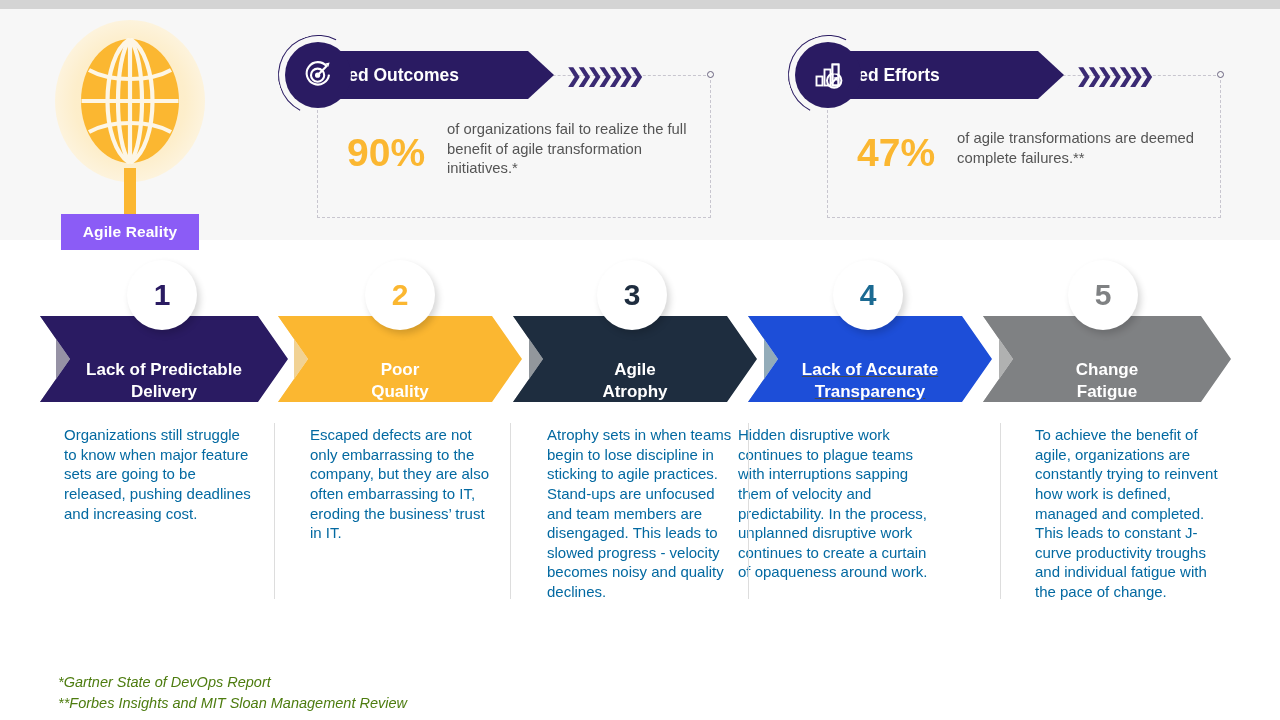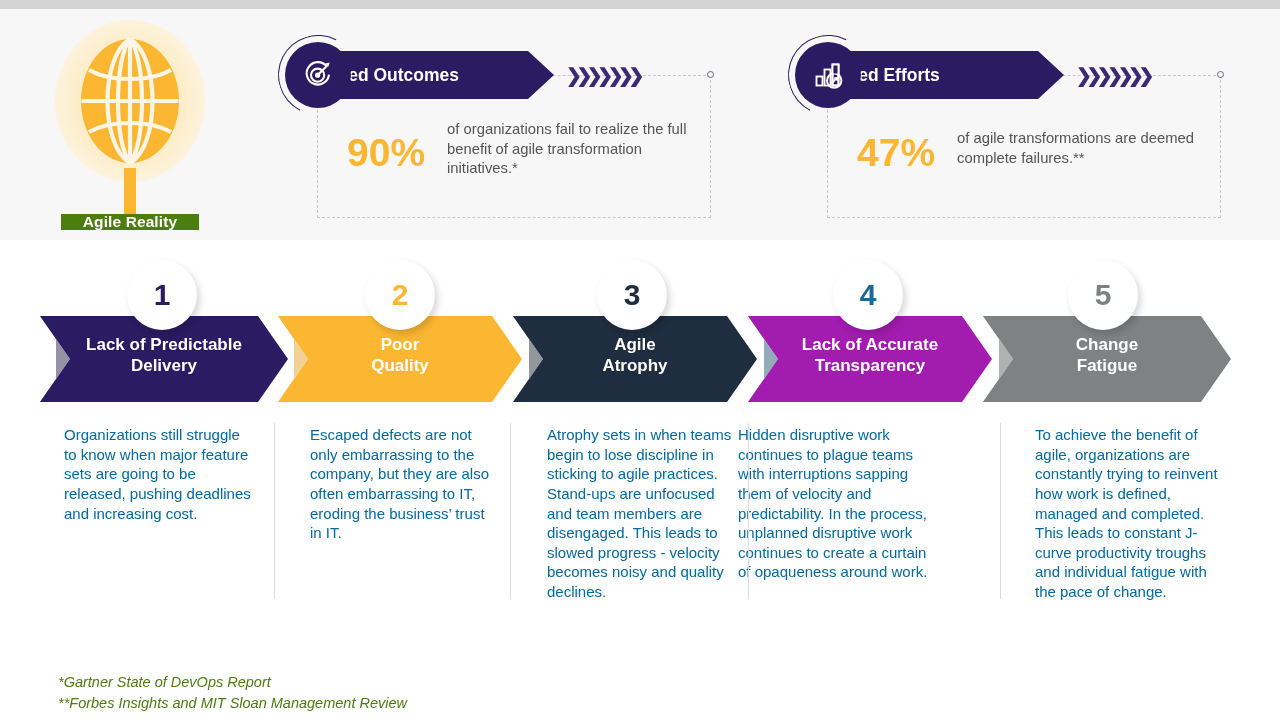--- a/index.html
+++ b/index.html
@@ -27,22 +27,22 @@
     border-radius:50%;
     background:radial-gradient(ellipse at 50% 50%, #fde9bd 0%, #fdeecb 52%, #fdf3dc 70%, rgba(253,244,224,0.35) 86%, rgba(255,255,255,0) 100%);
   }
   .globe-svg{ position:absolute; left:25px; top:18px; }
   .globe-stem{
     position:absolute; left:69px; top:148px; width:12px; height:48px;
     background:#fbb731;
   }
   .agile-badge{
     position:absolute; left:6px; top:194px;
-    width:138px; height:16px;
-    background:#4d7c0f;
+    width:138px; height:36px;
+    background:#8b5cf6;
     color:#ffffff;
     font-size:15.5px; font-weight:bold;
     display:flex; align-items:center; justify-content:center;
     letter-spacing:.1px;
   }
 
   
   .stat-card{ position:absolute; top:42px; }
   .stat-card.c1{ left:285px; width:430px; }
   .stat-card.c2{ left:795px; width:430px; }
@@ -105,21 +105,21 @@
     margin-left:22px; color:#545454; font-size:14.8px; line-height:1.32;
     max-width:265px;
   }
   .stat-row.r2 .stat-text{ margin-top:9px; }
 
   
   .chev-band{ position:absolute; left:0; top:316px; width:1280px; height:86px; }
   .chev{
     position:absolute; top:0; height:86px;
     clip-path:polygon(0 0, calc(100% - 30px) 0, 100% 50%, calc(100% - 30px) 100%, 0 100%, 30px 50%);
-    display:flex; align-items:flex-start; justify-content:center;
+    display:flex; align-items:flex-end; justify-content:center;
   }
   .chev-shadow{
     position:absolute; top:0; height:86px; width:40px;
     clip-path:polygon(0 0, 30px 50%, 0 100%, 16px 100%, 16px 0);
     opacity:.45;
   }
   .chev-label{
     color:#ffffff; font-size:17px; font-weight:bold;
     text-align:center; line-height:1.26; padding:0 18px;
     margin-top:18px; white-space:pre-line;
@@ -246,21 +246,21 @@
 Delivery</span>
   </div>
   <div class="chev" style="left:278px; width:244px; background:#fbb731;">
     <span class="chev-label">Poor
 Quality</span>
   </div>
   <div class="chev" style="left:513px; width:244px; background:#1e2d3f;">
     <span class="chev-label">Agile
 Atrophy</span>
   </div>
-  <div class="chev" style="left:748px; width:244px; background:#a21caf;">
+  <div class="chev" style="left:748px; width:244px; background:#1d4ed8;text-decoration:underline;">
     <span class="chev-label">Lack of Accurate
 Transparency</span>
   </div>
   <div class="chev" style="left:983px; width:248px; background:#7f8183;">
     <span class="chev-label">Change
 Fatigue</span>
   </div>
 </div>
 
 <div class="num-circle" style="left:127px; color:#2a1b62;">1</div>

